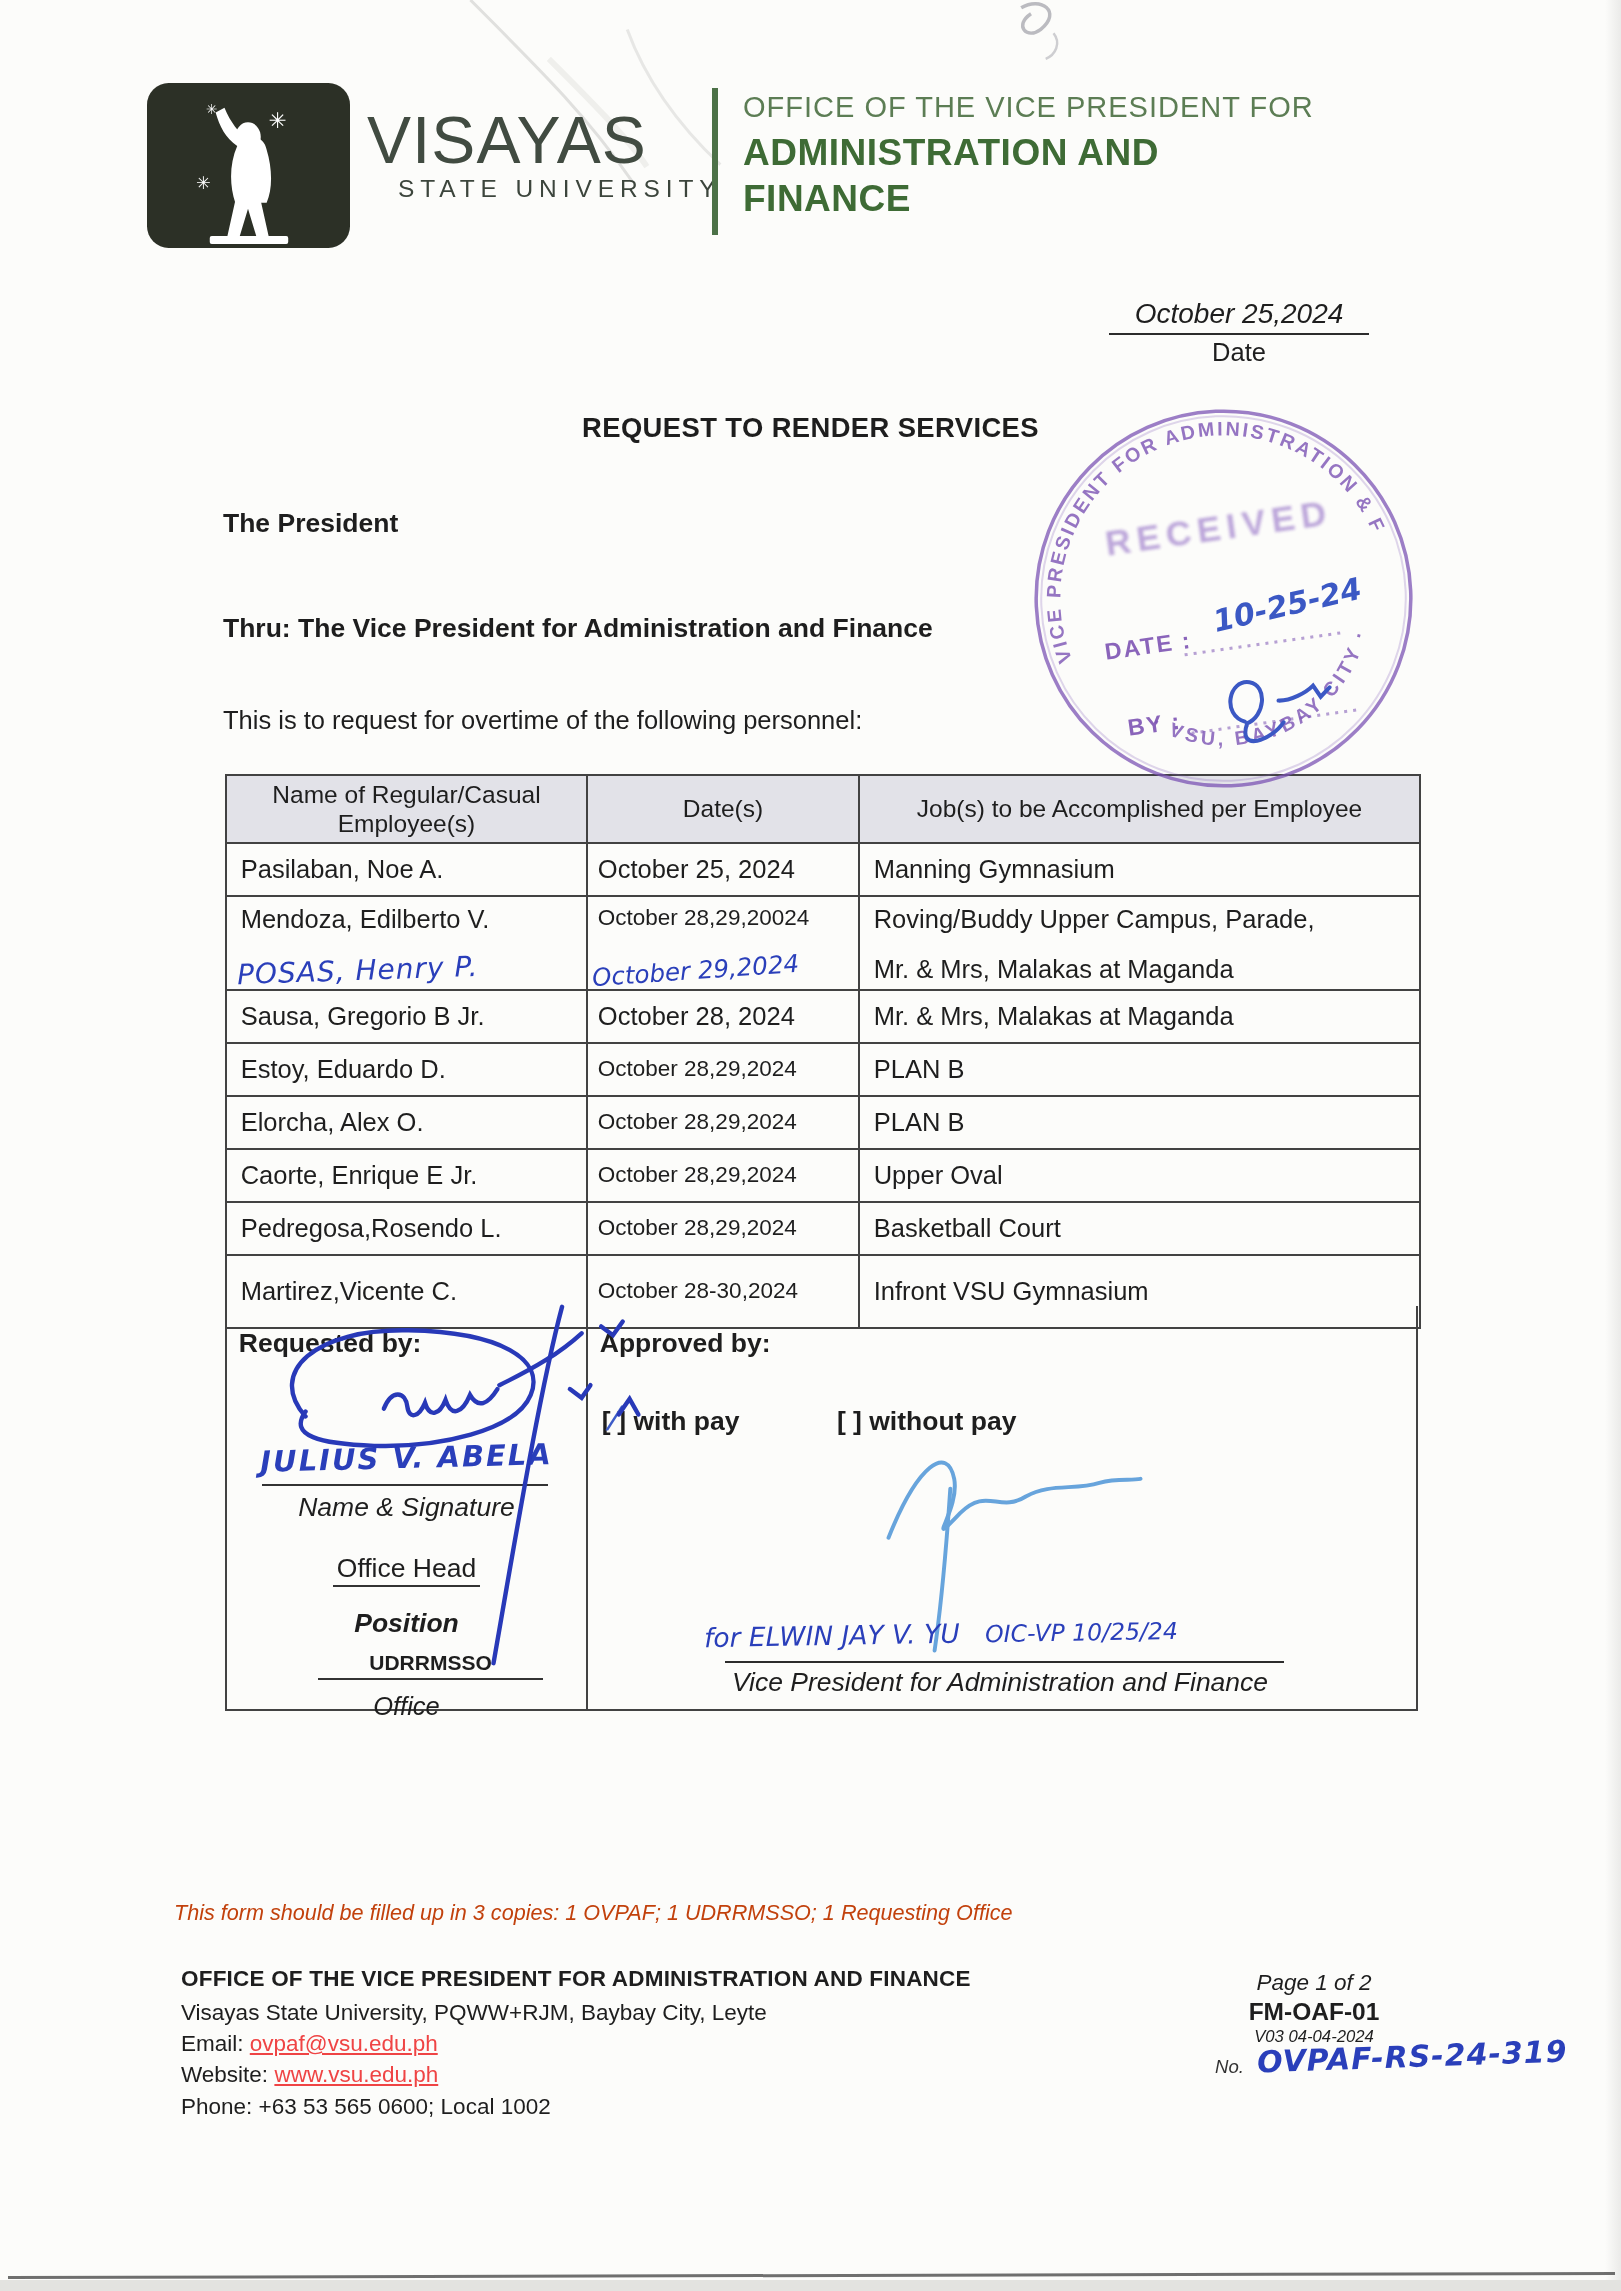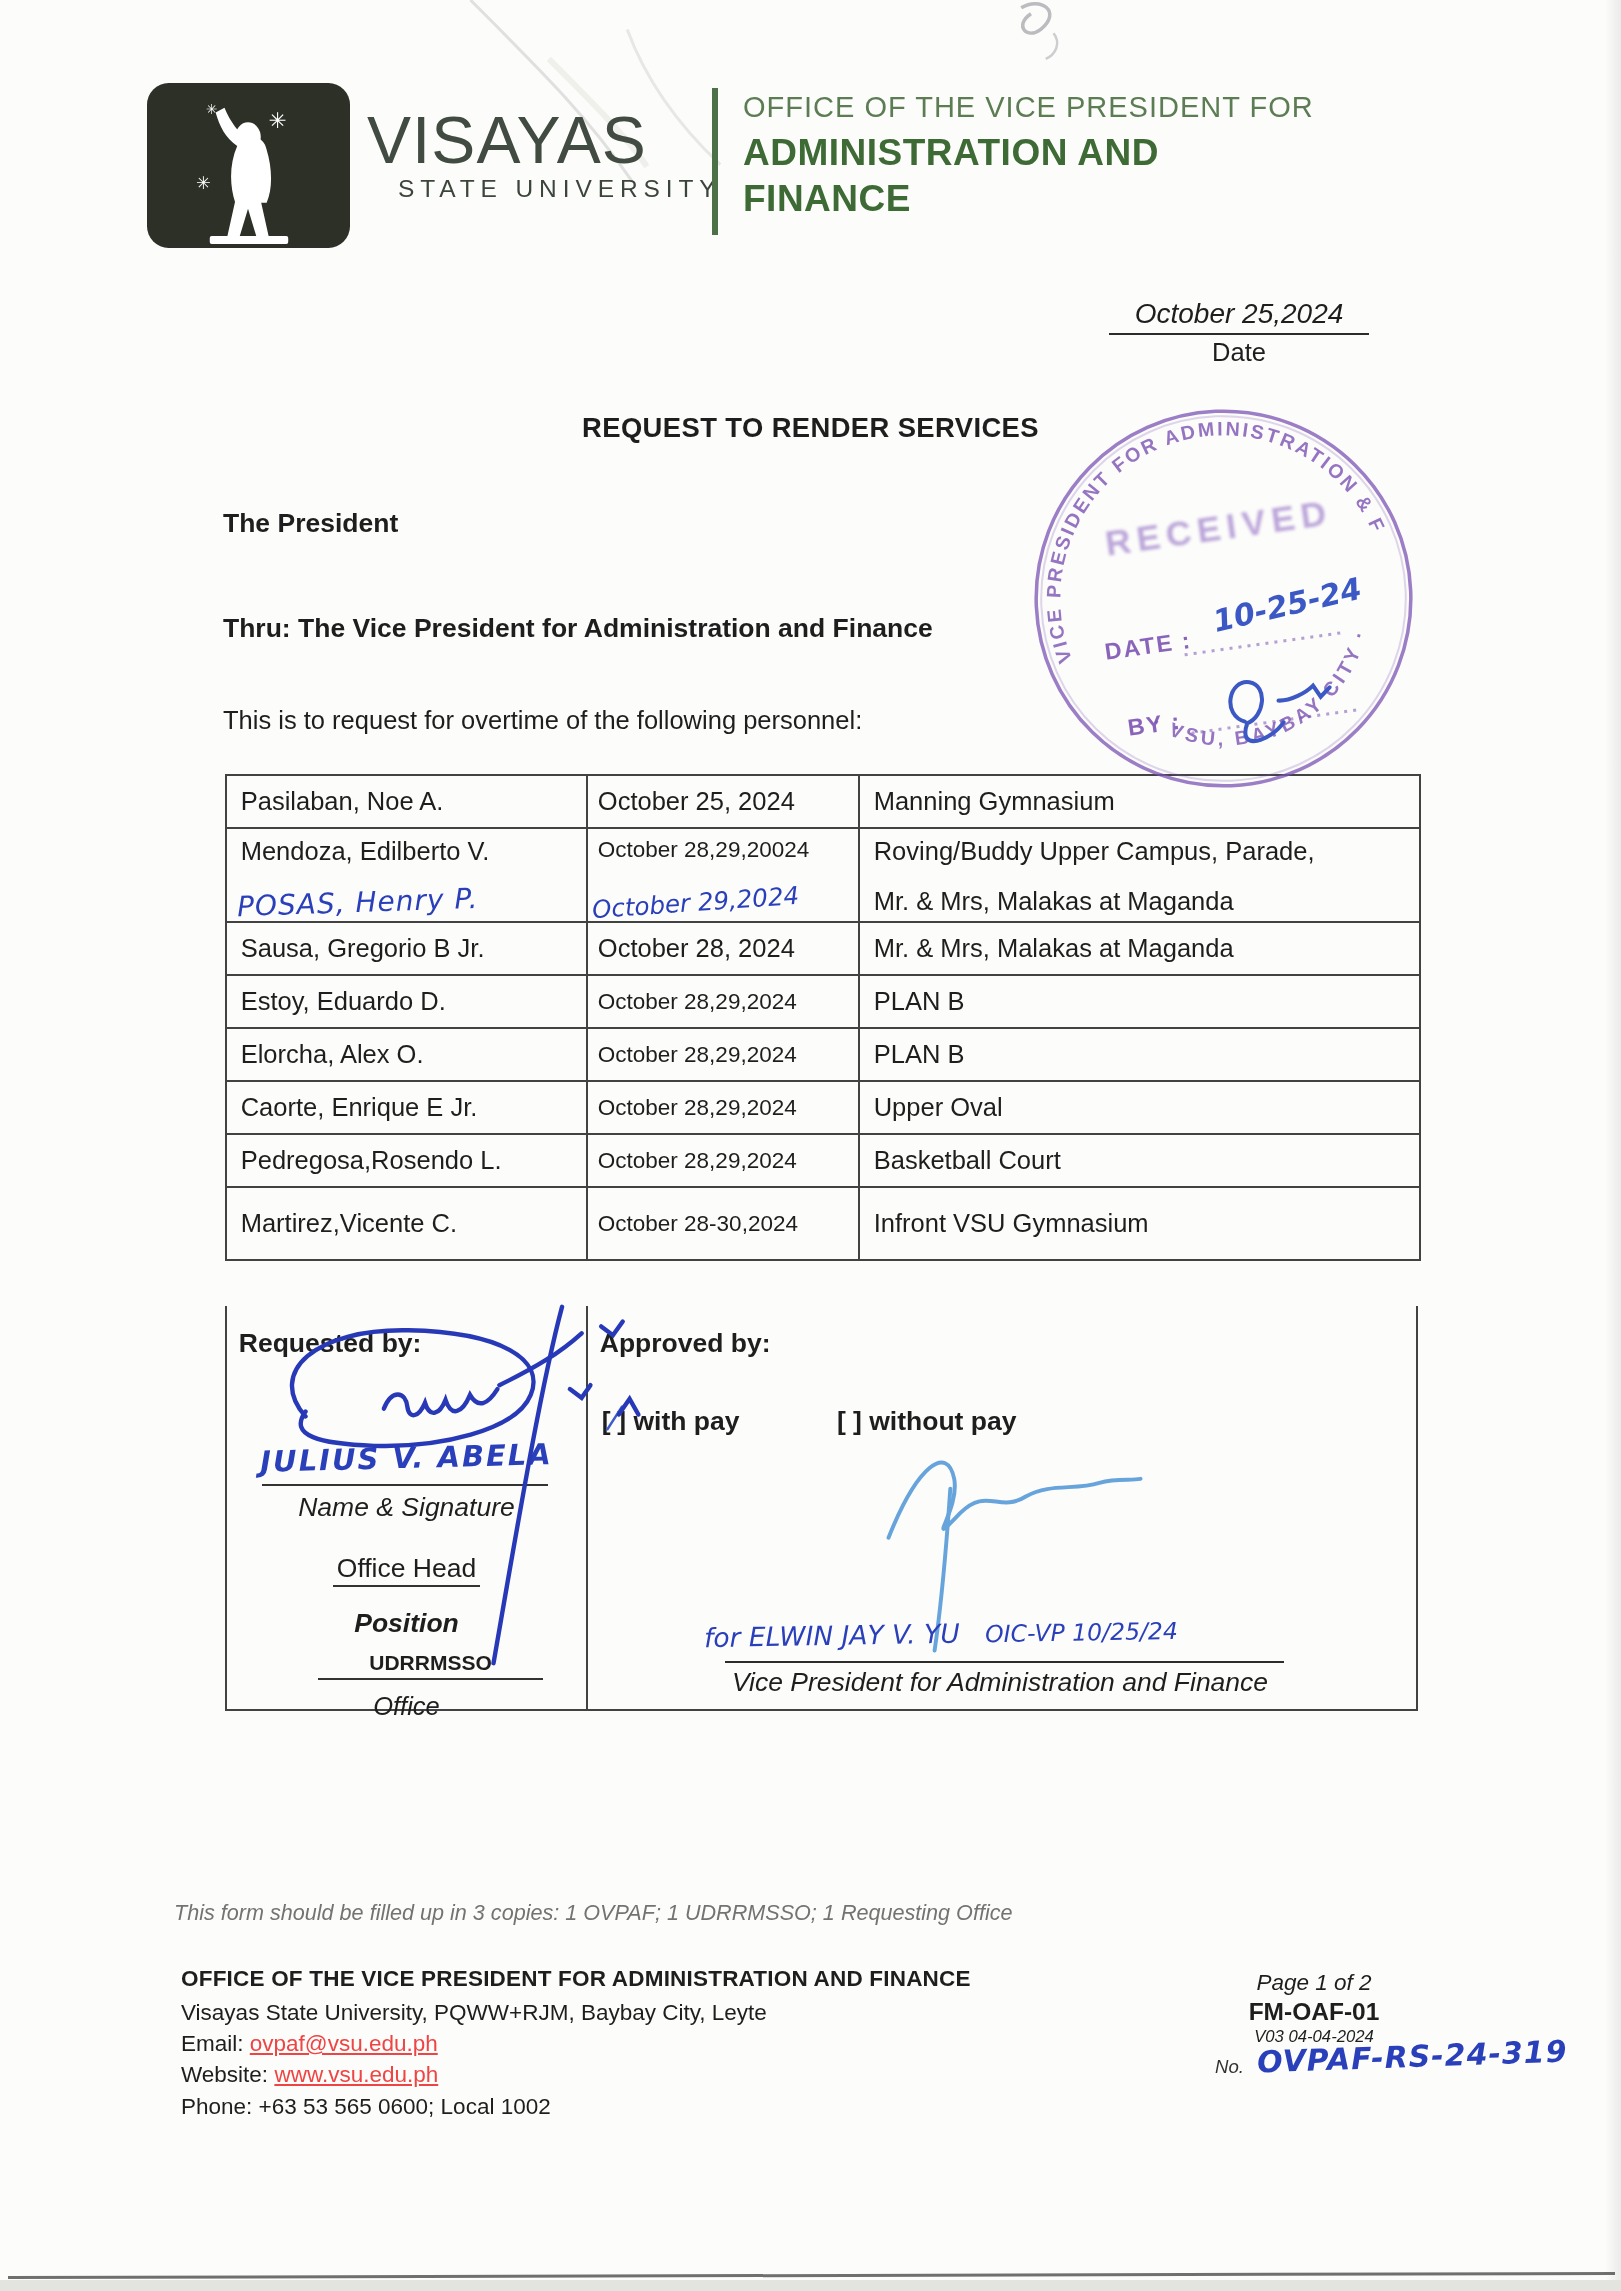--- a/index.html
+++ b/index.html
@@ -76,21 +76,21 @@
   .pay-without{margin-left:90px;}
   .check{color:#3d5cc8;font-weight:400;font-style:italic;display:inline-block;transform:rotate(6deg) translateY(-2px);font-size:32px;margin:0 -2px;}
   .sig-vp{position:absolute;left:276px;top:114px;width:304px;height:255px;pointer-events:none;}
   .inkline-light{fill:none;stroke:#67a4dc;stroke-width:4;stroke-linecap:round;}
   .elwin-line{position:absolute;left:116px;top:312px;font-size:26.5px;white-space:nowrap;transform:rotate(-1deg);}
   .elwin-suffix{margin-left:25.5px;font-size:23.5px;}
   .vp-underline{position:absolute;left:137px;top:355px;width:559px;border-top:2.9px solid #2c2c2c;}
   .vp-role{position:absolute;left:59px;top:361px;width:706px;text-align:center;font-style:italic;font-size:26.5px;}
 
   
-  .foot-note{position:absolute;left:174px;top:1900px;font-style:italic;font-size:21.6px;color:#737373;}
+  .foot-note{position:absolute;left:174px;top:1900px;font-style:italic;font-size:21.6px;color:#c2410c;}
   .foot-office{position:absolute;left:181px;top:1966px;font-size:22.5px;font-weight:bold;letter-spacing:0.2px;}
   .foot-line{position:absolute;left:181px;font-size:22.5px;}
   .f-addr{top:2000px}.f-email{top:2031px}.f-web{top:2062px}.f-phone{top:2094px}
   .link{color:#ef4444;text-decoration:underline;cursor:pointer;}
   .meta-page{position:absolute;left:1206px;top:1970px;width:216px;text-align:center;font-style:italic;font-size:22.5px;}
   .meta-code{position:absolute;left:1206px;top:1998px;width:216px;text-align:center;font-size:24.5px;font-weight:bold;}
   .meta-ver{position:absolute;left:1206px;top:2027px;width:216px;text-align:center;font-style:italic;font-size:16.7px;}
   .meta-no-label{position:absolute;left:1215px;top:2056px;font-style:italic;font-size:18.6px;color:#333;}
   .meta-no-value{position:absolute;left:1257px;top:2039px;font-size:30px;font-weight:bold;letter-spacing:1px;transform:rotate(-2deg);}
 
@@ -170,20 +170,25 @@
     </g>
   </svg>
 
   <table class="main-table">
     <colgroup>
         <col style="width:361px">
         <col style="width:272px">
         <col style="width:561px">
       </colgroup>
     <tbody>
+        <tr class="h-head">
+      <th>Name of Regular/Casual Employee(s)</th>
+      <th>Date(s)</th>
+      <th>Job(s) to be Accomplished per Employee</th>
+    </tr>
     <tr class="h-r1">
       <td class="c-name">Pasilaban, Noe A.</td>
       <td class="c-date big">October 25, 2024</td>
       <td class="c-job">Manning Gymnasium</td>
     </tr>
     <tr class="h-r2 r2">
       <td class="c-name">
         <span>Mendoza, Edilberto V.</span>
         <span class="hand hand-name">POSAS, Henry P.</span>
       </td>

